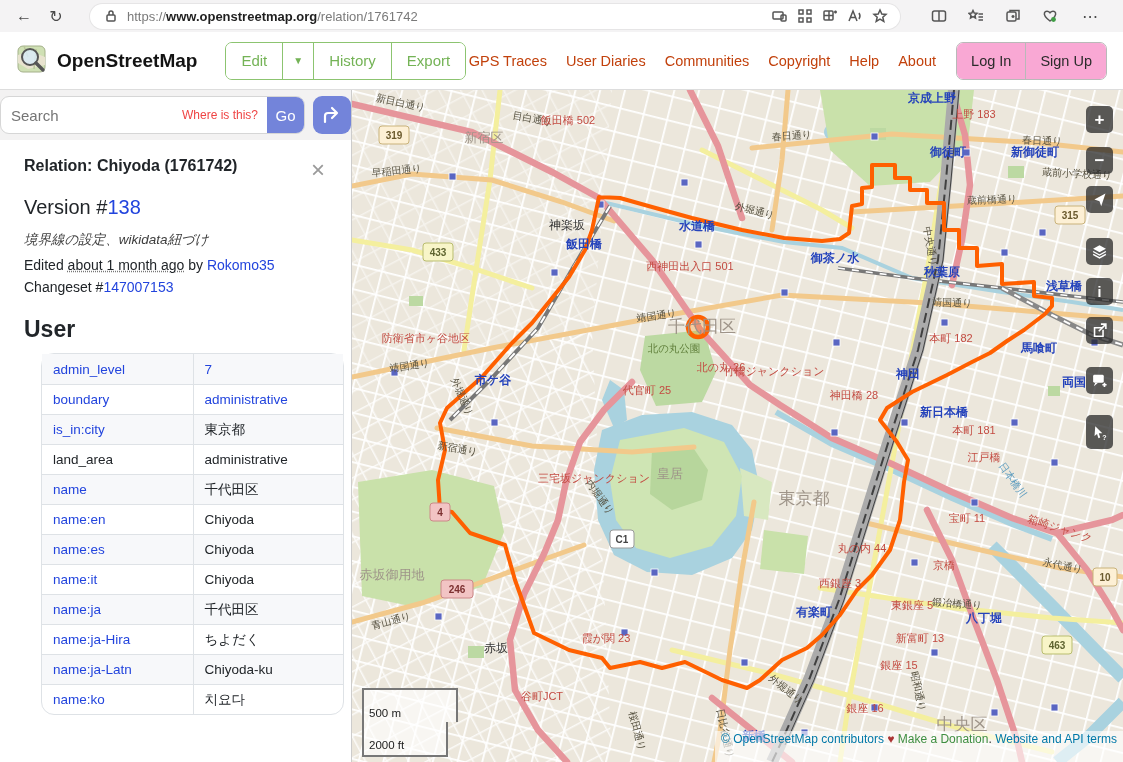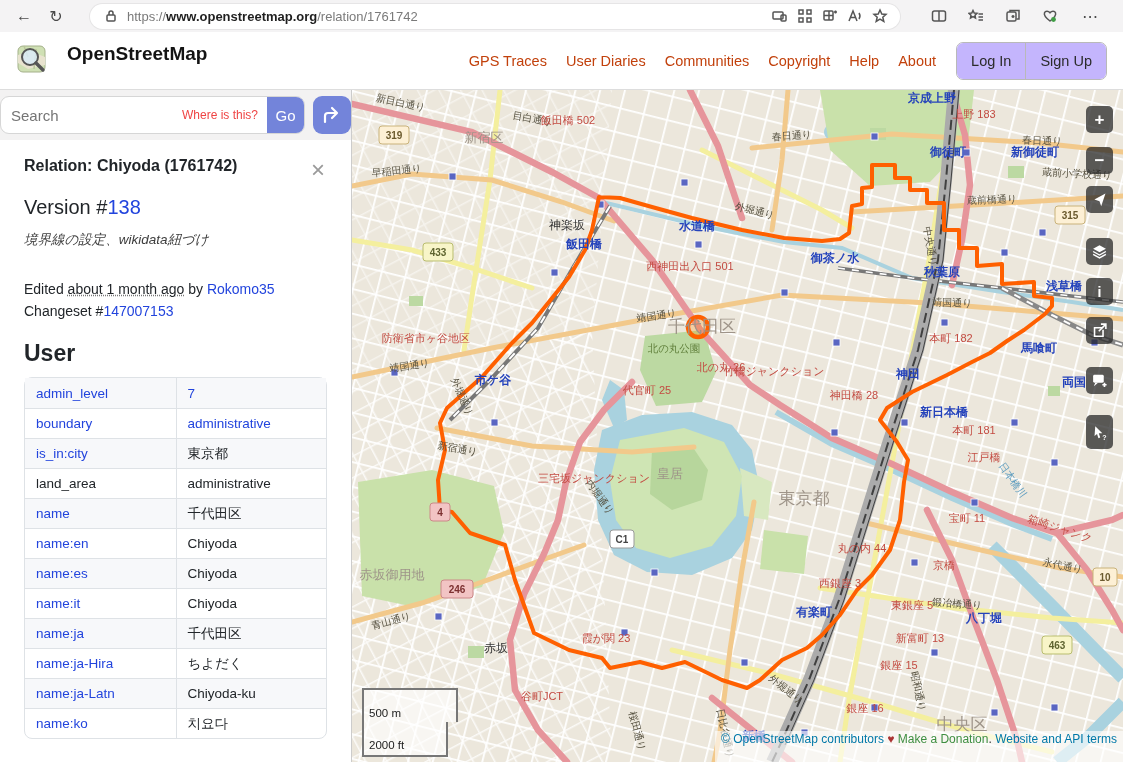--- a/index.html
+++ b/index.html
@@ -12,30 +12,30 @@
   .urlpill { margin-left:14px; flex:0 0 810px; height:25px; background:#fff; border-radius:13px; display:flex; align-items:center; padding:0 12px; gap:8px; box-shadow:0 0 0 1px #e6e5e6; }
   .url { font-size:13px; color:#7a7a7a; white-space:nowrap; }
   .url b { color:#1f1f1f; font-weight:bold; }
   .pillspace { flex:1; }
   .micon { width:17px; height:17px; display:inline-flex; align-items:center; justify-content:center; color:#555; }
   .micon svg { width:16px; height:16px; stroke:#555; fill:none; stroke-width:1.5; }
   .rightico { display:flex; align-items:center; gap:20px; margin-left:22px; color:#444; }
 
   
   .osmheader { height:58px; background:#fff; border-bottom:1px solid #ddd; display:flex; align-items:center; padding:0 16px; }
-  .brand { display:flex; gap:19px; }
+  .brand { display:flex; align-items:center; gap:9px; }
   .brandname { font-size:19px; font-weight:bold; color:#131313; }
   .editgroup { display:flex; margin-left:28px; border:1px solid #8cc470; border-radius:7px; overflow:hidden; height:38px; }
   .editgroup .gbtn { display:flex; align-items:center; padding:0 15px; color:#74b356; font-size:15px; background:#fff; border:0; cursor:pointer; }
   .editgroup .gbtn + .gbtn { border-left:1px solid #8cc470; }
   .caretbtn { padding:0 10px !important; font-size:10px !important; }
   .hnav { margin-left:auto; display:flex; align-items:center; gap:19px; }
   .hnav a { color:#c2410c; font-size:14.5px; }
   .authgroup { display:flex; margin-left:20px; border:1px solid #b9b9b9; border-radius:7px; overflow:hidden; height:38px; }
-  .authgroup .abtn { display:flex; align-items:center; padding:0 14px; color:#2b2b2b; font-size:14.5px; background:#c4b5fd; border:0; cursor:pointer; }
+  .authgroup .abtn { display:flex; align-items:center; padding:0 14px; color:#2b2b2b; font-size:14.5px; background:#f9a8d4; border:0; cursor:pointer; }
   .authgroup .abtn + .abtn { border-left:1px solid #b9b9b9; }
 
   
   .content { display:flex; height:672px; }
   .sidebar { width:352px; background:#fff; display:flex; flex-direction:column; border-right:1px solid #ccc; }
 
   .searchrow { background:#f3f2f2; padding:6px 0; display:flex; gap:8px; align-items:center; }
   .searchbox { flex:1; display:flex; align-items:center; background:#fff; border:1px solid #d6d6d6; border-radius:9px; height:38px; overflow:hidden; }
   .searchbox input { border:0; outline:0; flex:1; min-width:0; padding:0 10px; font-size:15px; color:#333; font-family:inherit; }
   .searchbox input::placeholder { color:#757575; }
@@ -43,25 +43,25 @@
   .gobtn { width:37px; align-self:stretch; background:#7384da; color:#fff; border:0; font-size:15px; cursor:pointer; }
   .dirbtn { width:38px; height:38px; border-radius:9px; background:#7384da; border:0; display:flex; align-items:center; justify-content:center; cursor:pointer; }
 
   .panel { padding:16px 24px 0 24px; position:relative; overflow:hidden; flex:1; }
   .titlerow { display:flex; align-items:flex-start; }
   .ptitle { font-size:16px; line-height:1.2; font-weight:bold; color:#212529; flex:1; }
   .closex { color:#9a9a9a; font-size:24px; line-height:1; cursor:pointer; padding:2px 2px; }
   .version { margin-top:12px; font-size:20px; font-weight:normal; color:#212529; }
   .version a { color:#2244dd; }
   .comment { margin-top:12px; font-size:13.5px; font-style:italic; color:#3d3d3d; }
-  .meta { margin-top:30px; font-size:14px; color:#212529; line-height:1.55; }
+  .meta { margin-top:6px; font-size:14px; color:#212529; line-height:1.55; }
   .meta .dotted { text-decoration:underline dotted #777; }
   .meta a { color:#2244dd; }
   .tagshead { margin-top:18px; font-size:23px; font-weight:bold; color:#212529; }
-  .tagtable { width:100%; margin-top:10px; border-collapse:separate; border-spacing:0; font-size:13.5px; border:1px solid #dee2e6; border-radius:8px; }
+  .tagtable { width:100%; margin-top:10px; border-collapse:separate; border-spacing:0; font-size:13.5px; border:1px solid #dee2e6; border-radius:13px;margin-left:17px; }
   .tagtable td { padding:5px 11px; height:30px; width:50%; color:#212529; }
   .tagtable td + td { border-left:1px solid #dee2e6; }
   .tagtable tr + tr td { border-top:1px solid #dee2e6; }
   .tagtable tr:nth-child(odd) td { background:#f7f8fa; }
   .tagtable a { color:#2244dd; }
 
   
   .map { position:relative; flex:1; overflow:hidden; background:#ece7dc; }
   .mctl { position:absolute; right:10px; width:27px; height:27px; border-radius:5px; background:rgba(38,38,38,.74); color:#fff; display:flex; align-items:center; justify-content:center; font-weight:bold; font-size:17px; cursor:pointer; }
   .mctl svg { width:17px; height:17px; }
@@ -168,20 +168,26 @@
     <span>
       <svg width="32" height="32" viewBox="0 0 32 32">
         <rect x="2" y="3" width="27" height="26" rx="5" fill="#cfe0b4" stroke="#a4b08a"></rect>
         <path d="M2 12 L14 8 L29 14 L29 22 L12 26 L2 20Z" fill="#e8e3cf"></path>
         <path d="M8 3 L12 14 M20 6 L18 26" stroke="#b8c49a" stroke-width="1.5" fill="none"></path>
         <circle cx="14" cy="14" r="8" fill="#d8eaf4" fill-opacity="0.85" stroke="#555" stroke-width="2"></circle>
         <path d="M20 20 L27 27" stroke="#555" stroke-width="3.4" stroke-linecap="round"></path>
       </svg>
     </span>
     <span class="brandname">OpenStreetMap</span>
+  </div>
+  <div class="editgroup">
+    <button class="gbtn">Edit</button>
+    <button class="gbtn caretbtn">▼</button>
+    <button class="gbtn">History</button>
+    <button class="gbtn">Export</button>
   </div>
   <div class="hnav">
     <a href="#">GPS Traces</a>
     <a href="#">User Diaries</a>
     <a href="#">Communities</a>
     <a href="#">Copyright</a>
     <a href="#">Help</a>
     <a href="#">About</a>
   </div>
   <div class="authgroup">

